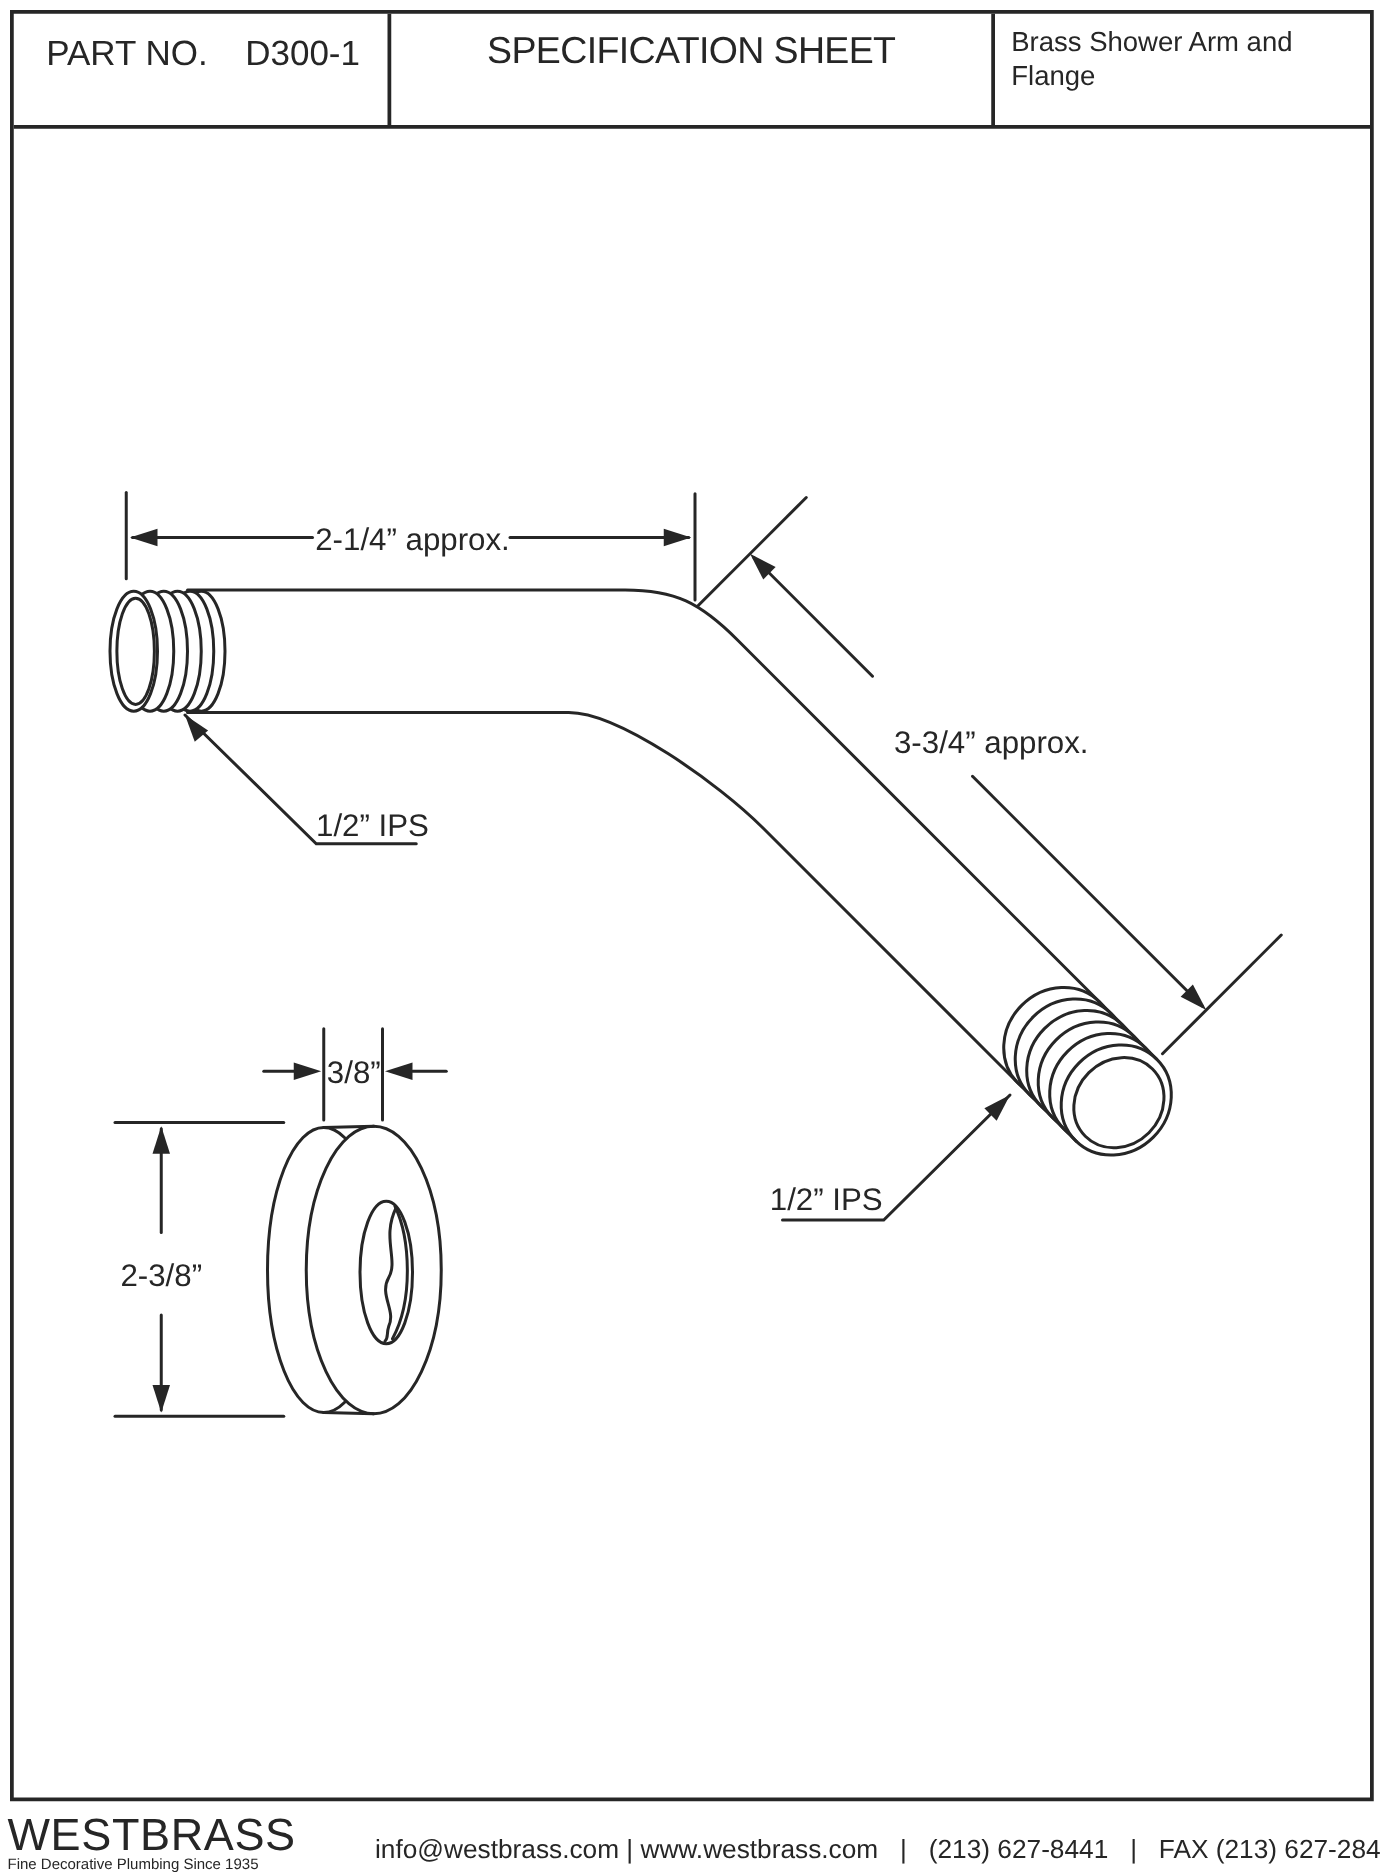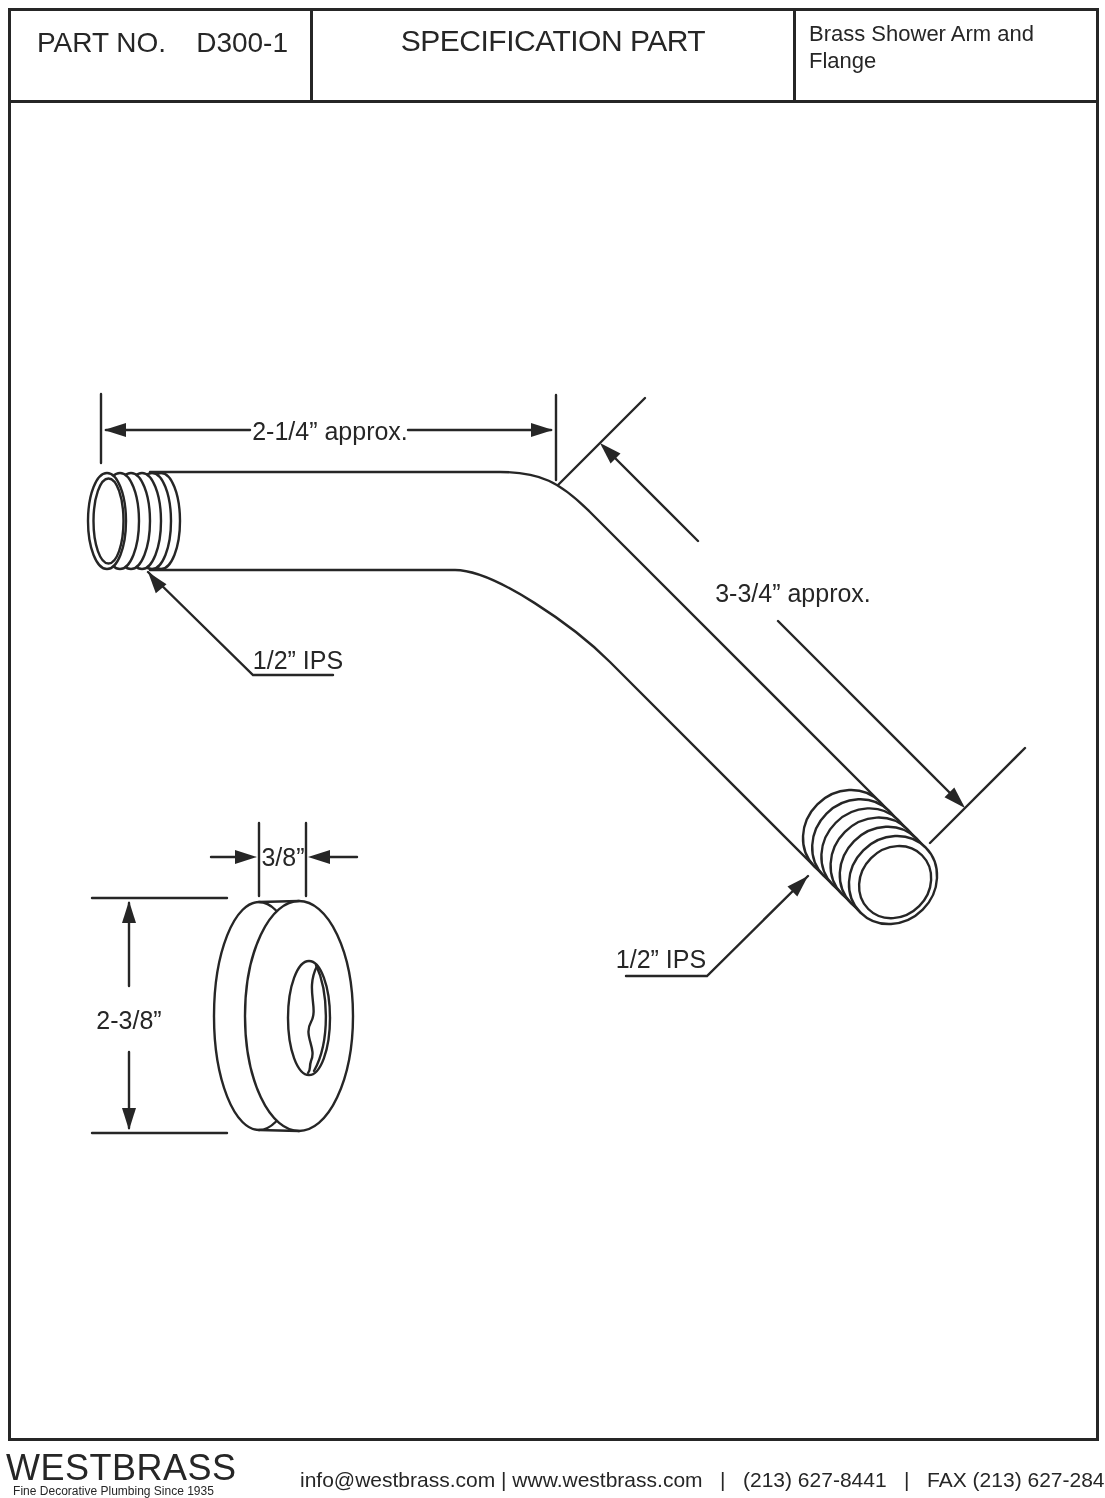--- a/index.html
+++ b/index.html
@@ -12,33 +12,33 @@
   .cell-part{width:302px;border-right:3px solid #262626;padding:16px 18px 0 26px;
        font-size:28px;white-space:nowrap;}
   .part-no{margin-left:30px;}
   .cell-title{width:483px;border-right:3px solid #262626;text-align:center;
        padding-top:13px;font-size:30px;letter-spacing:-0.5px;}
   .cell-product{flex:1;padding:9px 0 0 13px;font-size:22px;line-height:27px;}
   svg text{font-family:"Liberation Sans",sans-serif;font-size:25px;fill:#262626;}
   .footer-brand{position:absolute;left:6px;top:1450px;width:215px;text-align:center;
        font-family:Liberation Sans, sans-serif;font-size:36px;line-height:1;
        letter-spacing:0.5px;white-space:nowrap;}
-  .footer-tagline{position:absolute;left:6px;top:1484px;width:215px;text-align:center;
+  .footer-tagline{position:absolute;left:6px;top:1484px;width:215px;
        font-size:12px;white-space:nowrap;}
   .footer-contact{position:absolute;left:300px;top:1468px;font-size:21px;white-space:pre;}
 </style>
 </head>
 <body>
 
 <div class="sheet-box">
   <div class="header-row">
     <div class="cell cell-part">
       <span>PART NO.</span><span class="part-no">D300-1</span>
     </div>
-    <div class="cell cell-title">SPECIFICATION PART</div>
+    <div class="cell cell-title">SPECIFICATION SHEET</div>
     <div class="cell cell-product">
       <div>Brass Shower Arm and Flange</div>
     </div>
   </div>
 </div>
 
 <svg width="1105" height="1498" viewBox="0 0 1105 1498" style="position:absolute;left:0;top:0;" fill="none" stroke="#262626" stroke-width="2.4" stroke-linecap="round">
 
   <g>
 

